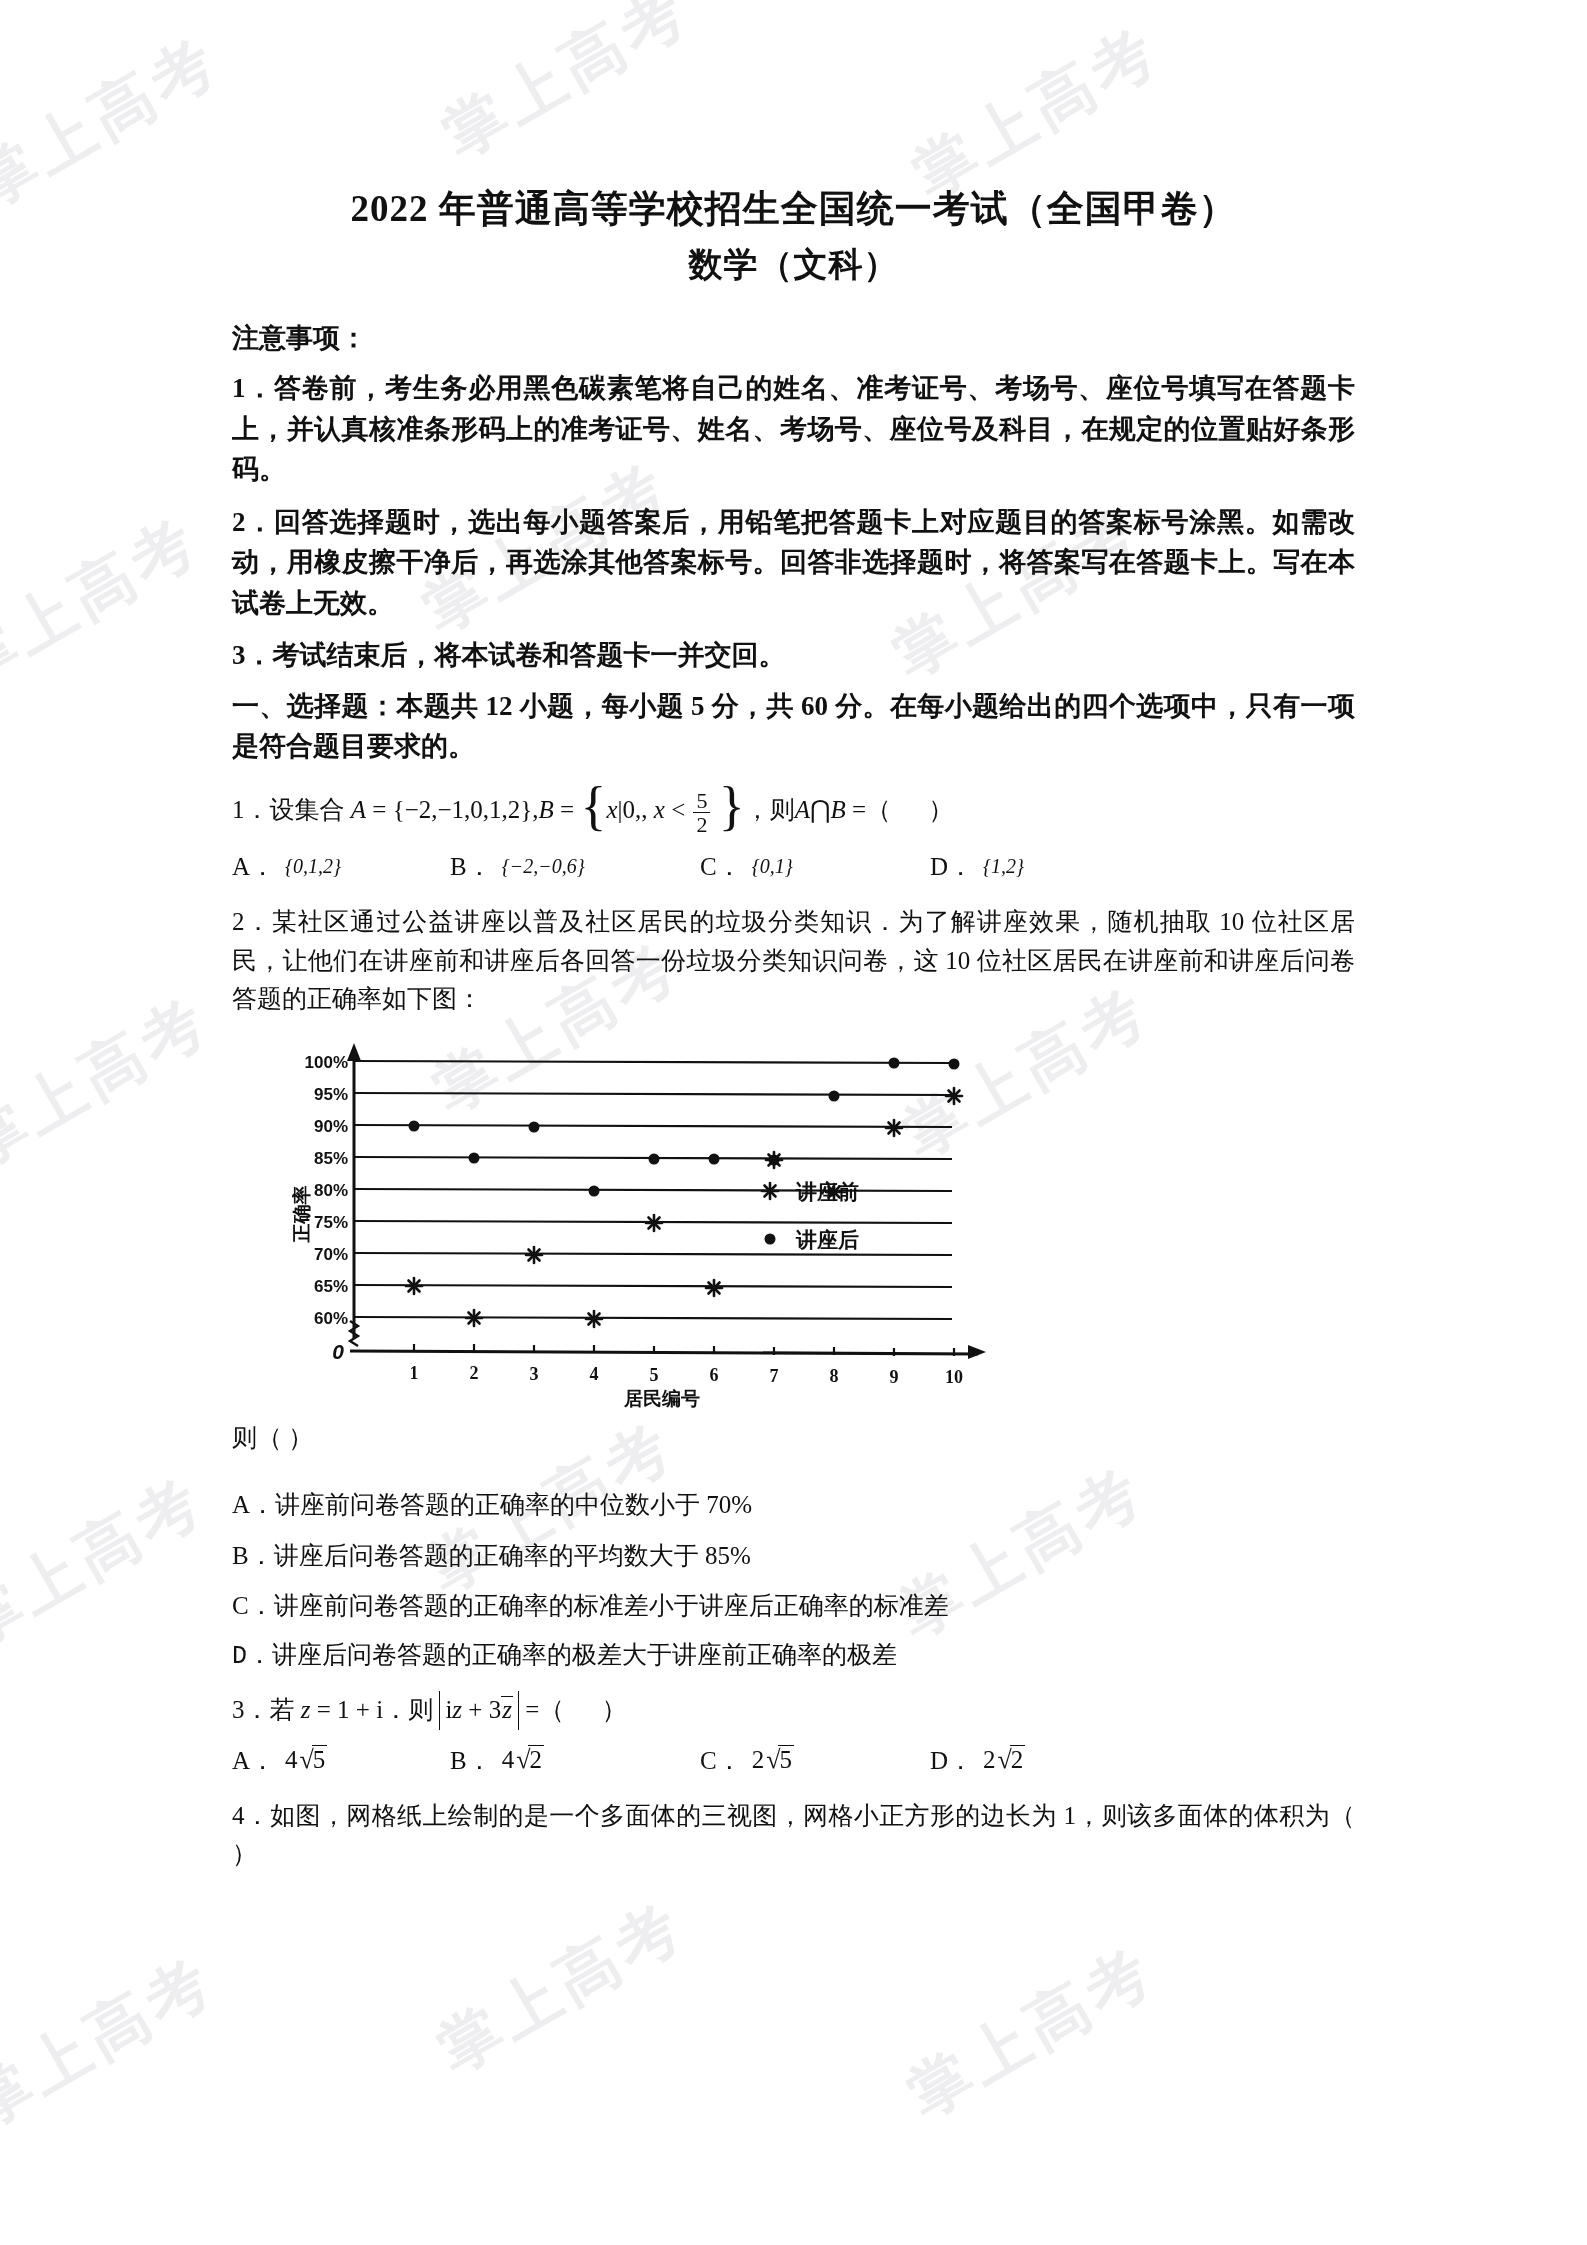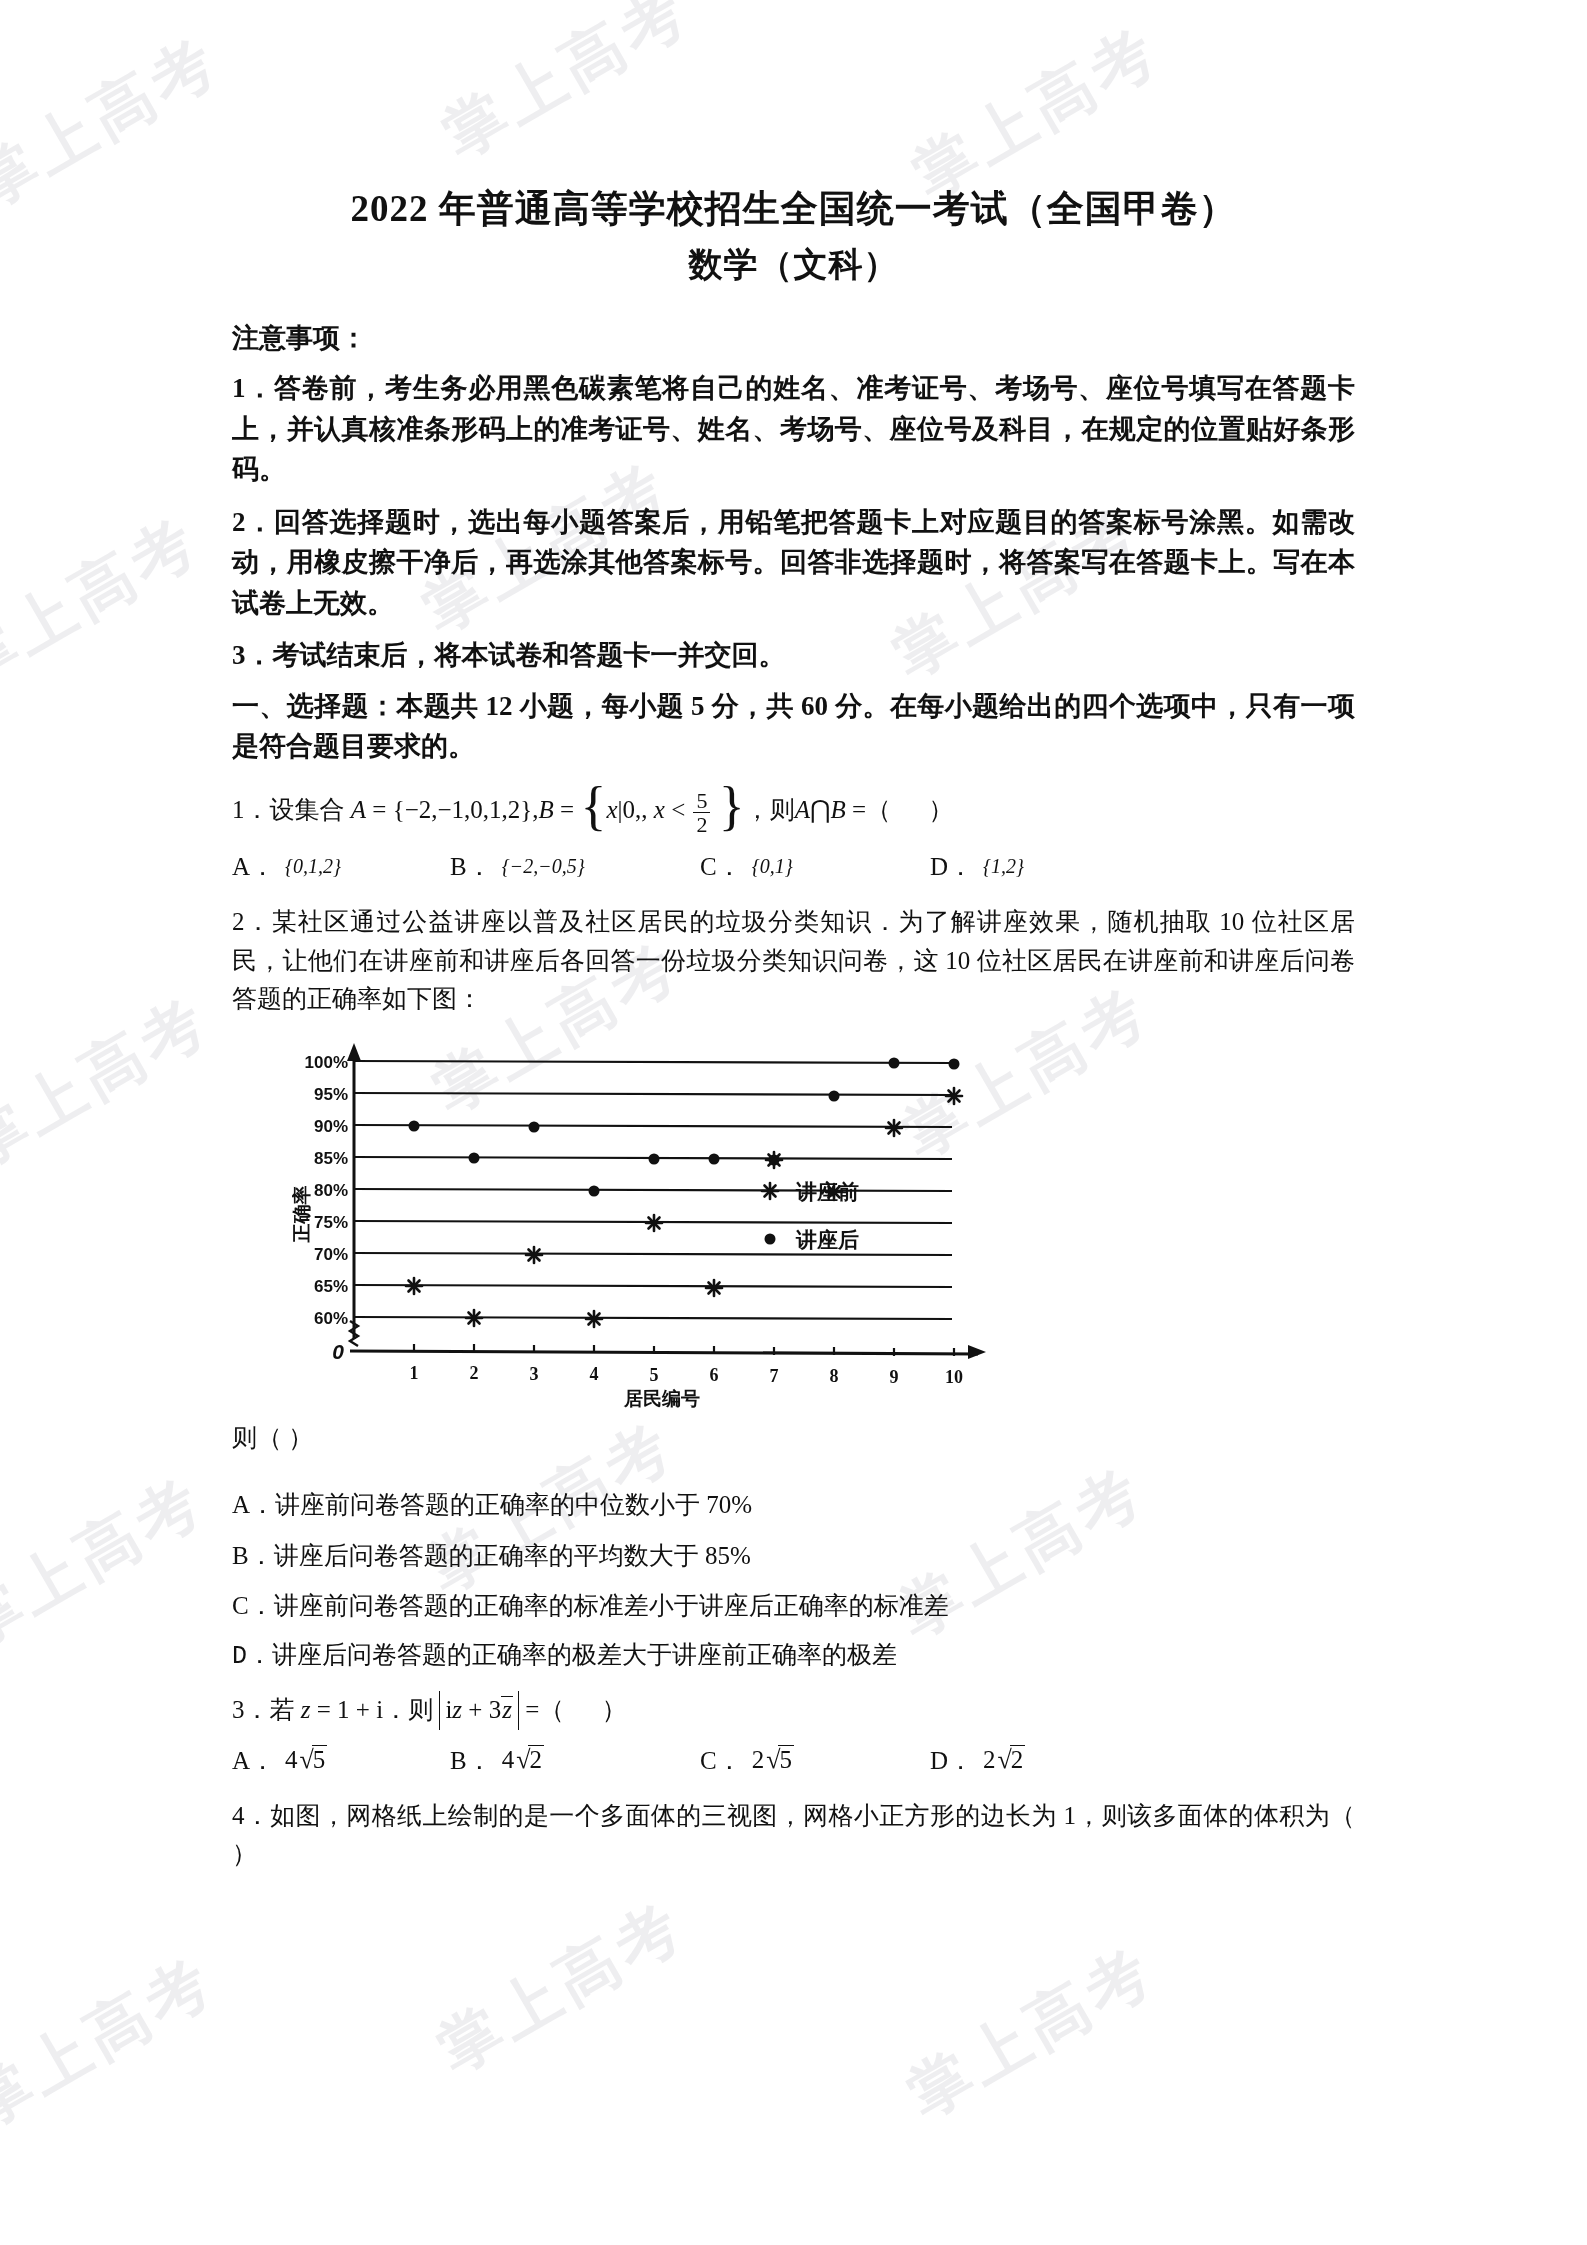--- a/index.html
+++ b/index.html
@@ -128,21 +128,21 @@
           <span class="bigbrace">}</span></span><span>，则</span><span><i class="v">A</i>⋂<i class="v">B</i> =（&nbsp;&nbsp;&nbsp;&nbsp;&nbsp;&nbsp;）</span>
       </div>
 
       <div class="opts">
         <div class="opt o1">
             <span class="lbl">A．</span>
             <span class="setb">{0,1,2}</span>
           </div>
         <div class="opt o2">
             <span class="lbl">B．</span>
-            <span class="setb">{−2,−0,5}</span>
+            <span class="setb">{−2,−0,6}</span>
           </div>
         <div class="opt o3">
             <span class="lbl">C．</span>
             <span class="setb">{0,1}</span>
           </div>
         <div class="opt">
             <span class="lbl">D．</span>
             <span class="setb">{1,2}</span>
           </div>
       </div>

